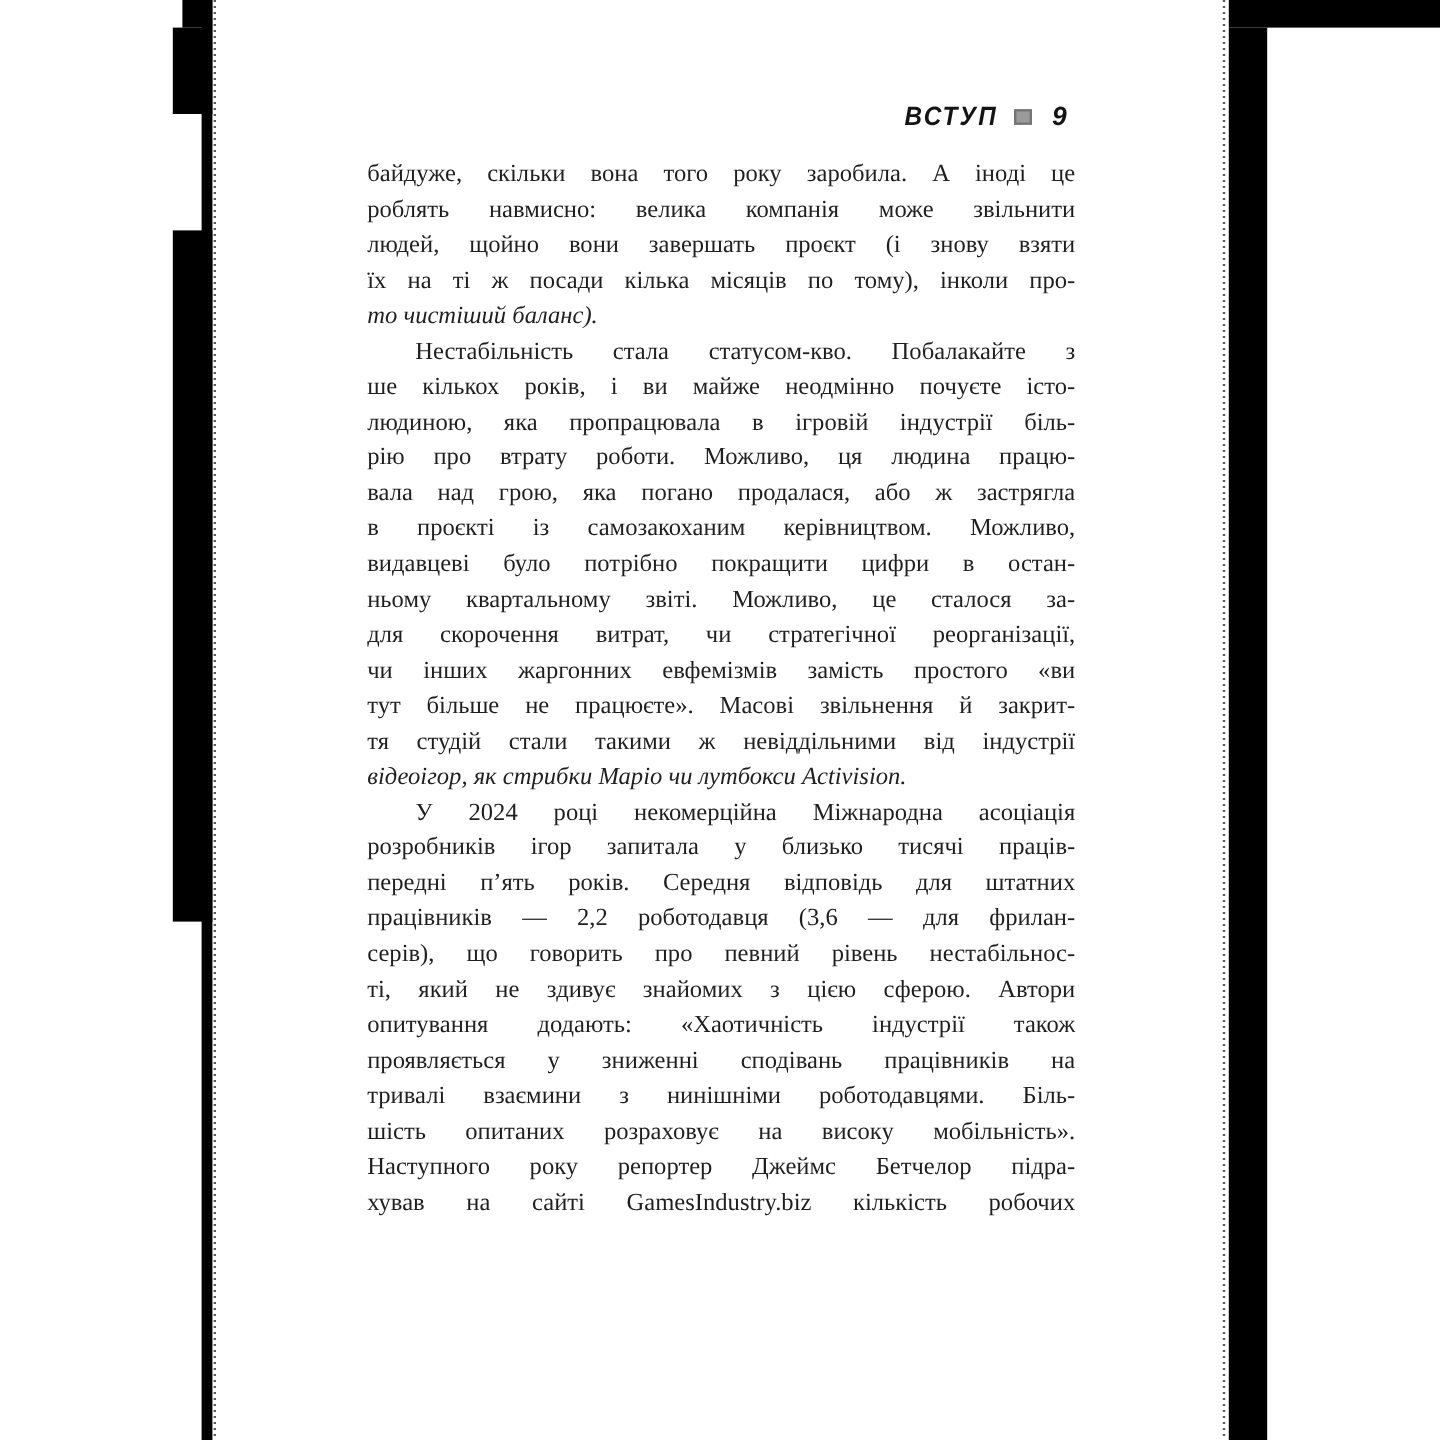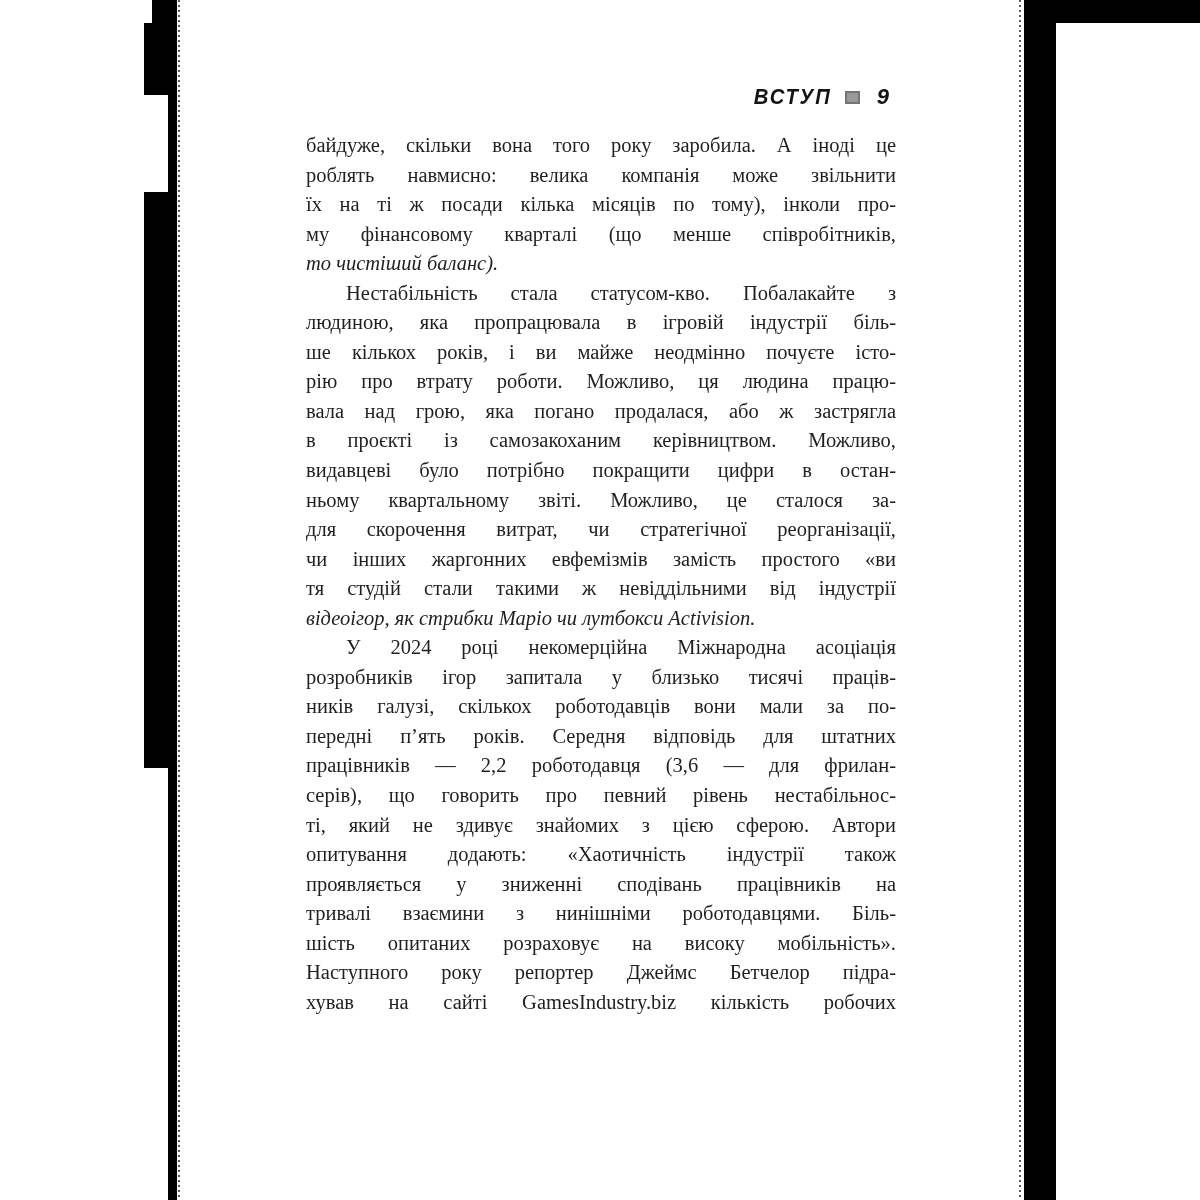--- a/index.html
+++ b/index.html
@@ -76,38 +76,38 @@
 
   <div class="running-header">
     <span class="section">ВСТУП</span>
     <span class="sep-square"></span>
     <span class="pagenum">9</span>
   </div>
 
   <div class="page-text">
       <div class="line">байдуже, скільки вона того року заробила. А іноді це</div>
       <div class="line">роблять навмисно: велика компанія може звільнити</div>
+      <div class="line">людей, щойно вони завершать проєкт (і знову взяти</div>
       <div class="line">їх на ті ж посади кілька місяців по тому), інколи про-</div>
-      <div class="line">му фінансовому кварталі (що менше співробітників,</div>
       <div class="line end">то чистіший баланс).</div>
       <div class="line indent">Нестабільність стала статусом-кво. Побалакайте з</div>
+      <div class="line">ше кількох років, і ви майже неодмінно почуєте істо-</div>
       <div class="line">людиною, яка пропрацювала в ігровій індустрії біль-</div>
-      <div class="line">ше кількох років, і ви майже неодмінно почуєте істо-</div>
       <div class="line">рію про втрату роботи. Можливо, ця людина працю-</div>
       <div class="line">вала над грою, яка погано продалася, або ж застрягла</div>
       <div class="line">в проєкті із самозакоханим керівництвом. Можливо,</div>
       <div class="line">видавцеві було потрібно покращити цифри в остан-</div>
       <div class="line">ньому квартальному звіті. Можливо, це сталося за-</div>
       <div class="line">для скорочення витрат, чи стратегічної реорганізації,</div>
       <div class="line">чи інших жаргонних евфемізмів замість простого «ви</div>
+      <div class="line">тут більше не працюєте». Масові звільнення й закрит-</div>
       <div class="line">тя студій стали такими ж невіддільними від індустрії</div>
       <div class="line end">відеоігор, як стрибки Маріо чи лутбокси Activision.</div>
       <div class="line indent">У 2024 році некомерційна Міжнародна асоціація</div>
       <div class="line">розробників ігор запитала у близько тисячі праців-</div>
-      <div class="line">ників галузі, скількох роботодавців вони мали за по-</div>
       <div class="line">передні п’ять років. Середня відповідь для штатних</div>
       <div class="line">працівників — 2,2 роботодавця (3,6 — для фрилан-</div>
       <div class="line">серів), що говорить про певний рівень нестабільнос-</div>
       <div class="line">ті, який не здивує знайомих з цією сферою. Автори</div>
       <div class="line">опитування додають: «Хаотичність індустрії також</div>
       <div class="line">проявляється у зниженні сподівань працівників на</div>
       <div class="line">тривалі взаємини з нинішніми роботодавцями. Біль-</div>
       <div class="line">шість опитаних розраховує на високу мобільність».</div>
       <div class="line">Наступного року репортер Джеймс Бетчелор підра-</div>
       <div class="line">хував на сайті GamesIndustry.biz кількість робочих</div>

